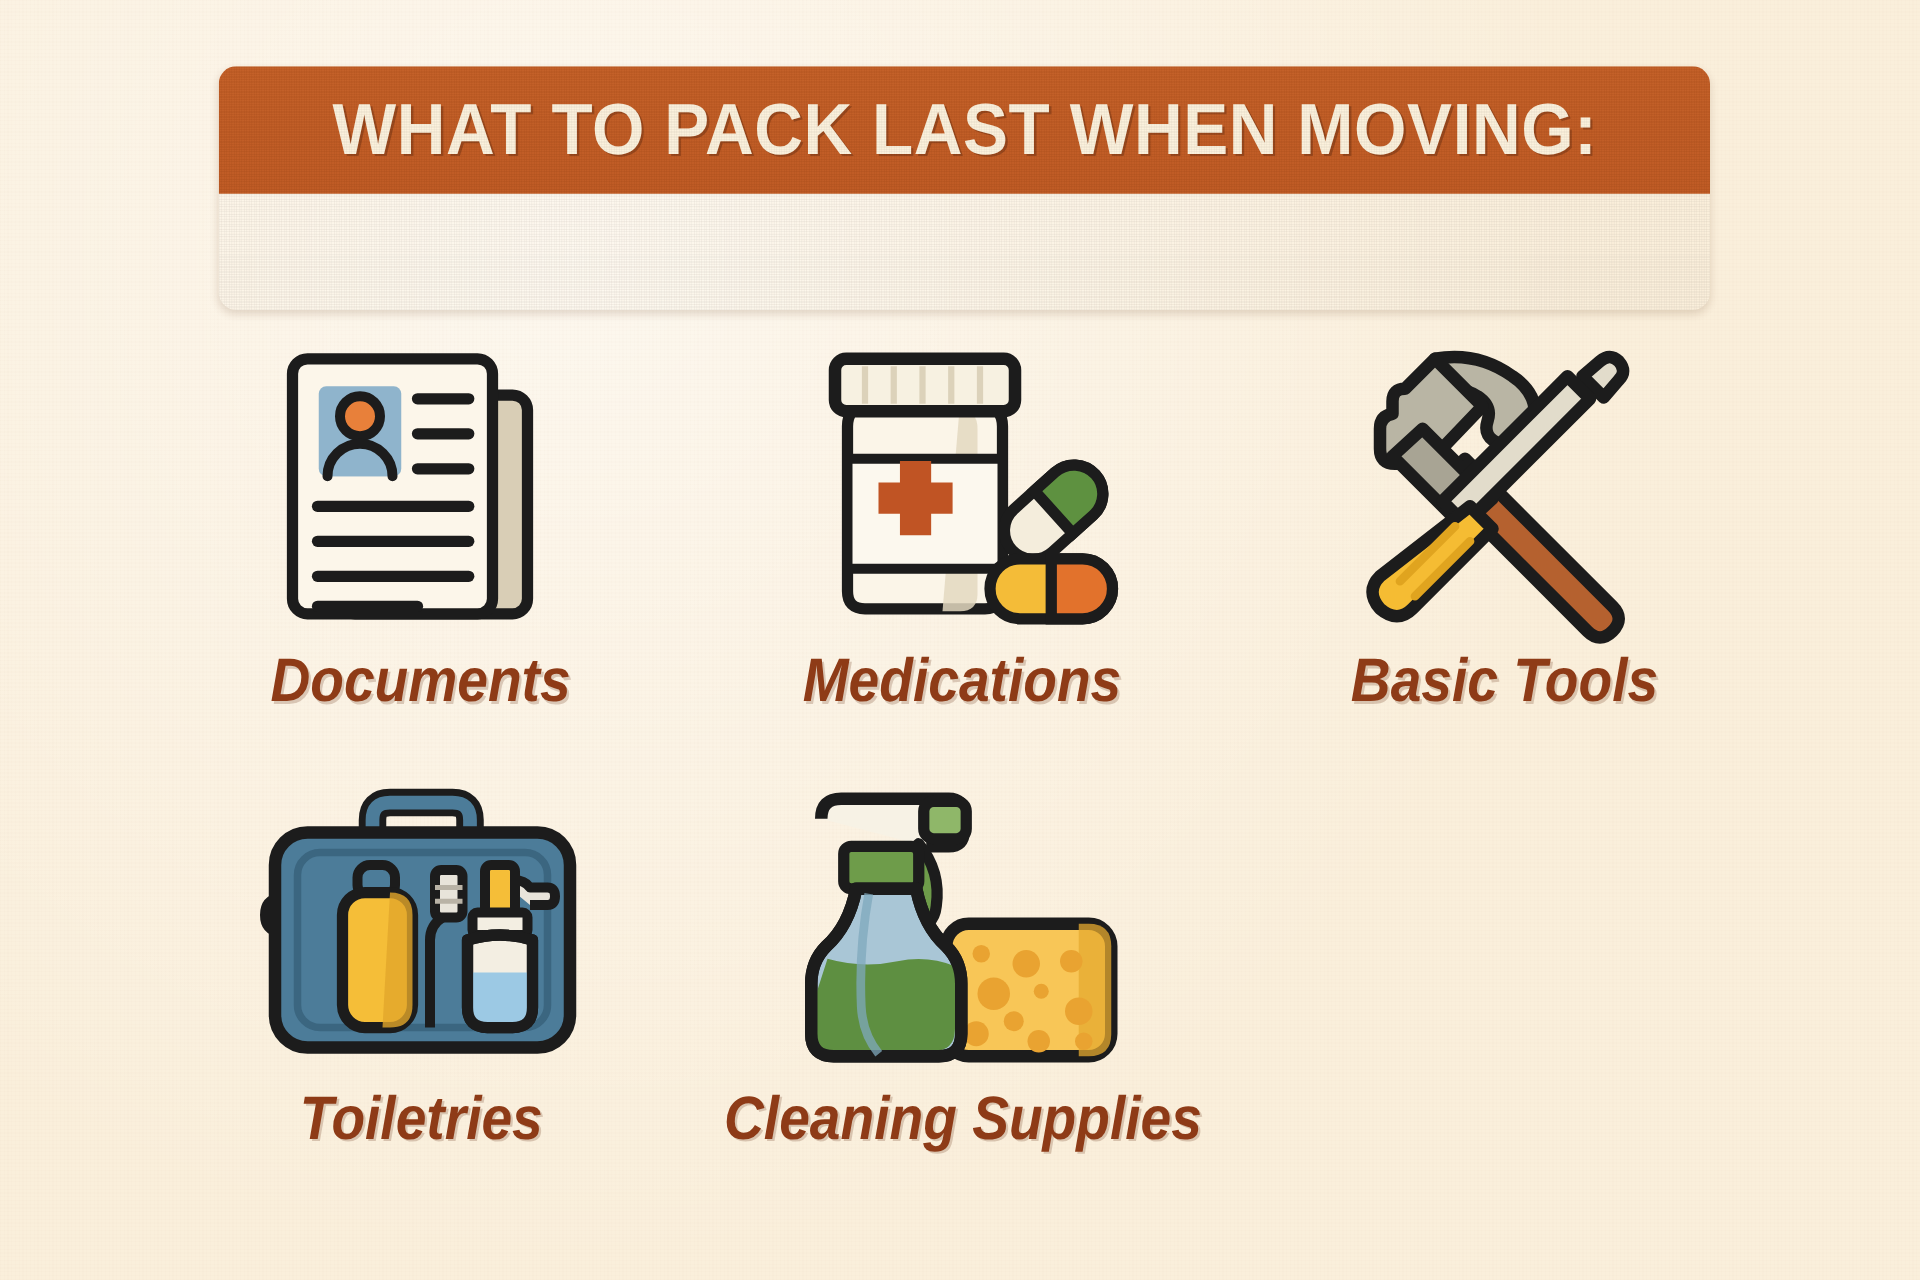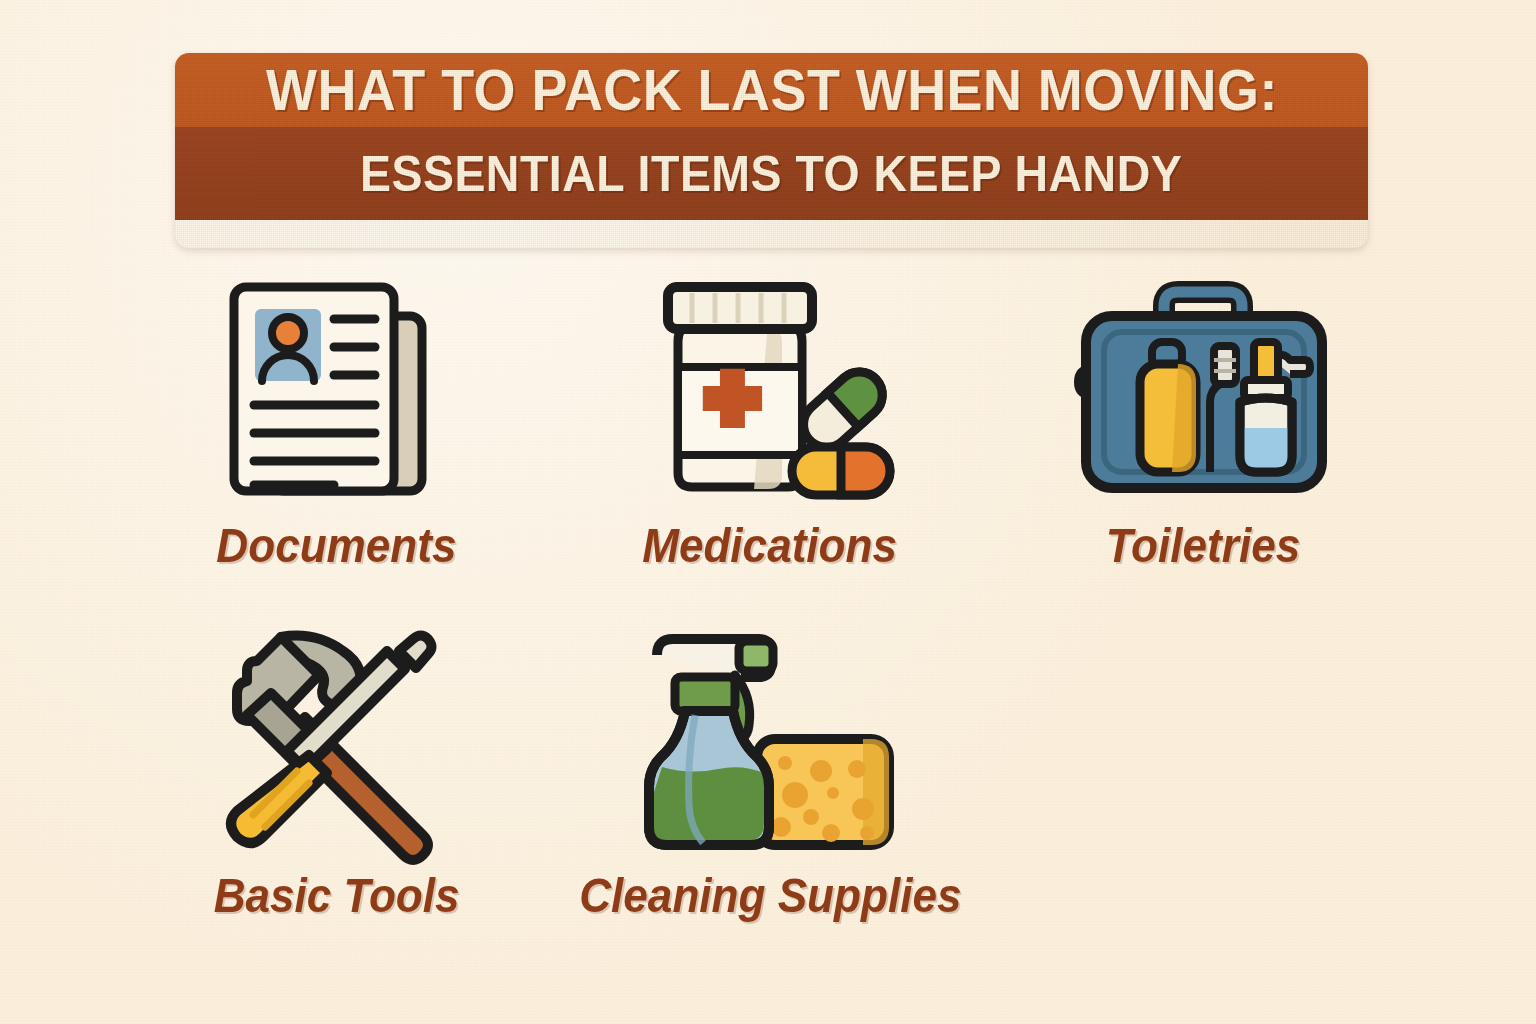--- a/index.html
+++ b/index.html
@@ -38,21 +38,21 @@
     position: absolute;
     left: 175px;
     top: 53px;
     width: 1193px;
     height: 195px;
     border-radius: 14px;
     overflow: hidden;
     box-shadow: 0 3px 7px rgba(90,45,15,0.16);
   }
   .banner-top {
-    height: 74px;
+    height: 102px;
     background: linear-gradient(180deg, #C45F26 0%, #BE5922 100%);
     display: flex;
     align-items: center;
     justify-content: center;
   }
   .banner-bottom {
     height: 93px;
     background: linear-gradient(180deg, #9A4520 0%, #90401D 100%);
     display: flex;
     align-items: center;
@@ -119,23 +119,20 @@
 </style>
 </head>
 <body>
 
 <div id="poster">
 
   <div class="banner">
     <div class="banner-top">
       <div class="title-line1">WHAT TO PACK LAST WHEN MOVING:</div>
     </div>
-    <div class="banner-bottom">
-      <div class="title-line2">ESSENTIAL ITEMS TO KEEP HANDY</div>
-    </div>
     <div class="banner-grain"></div>
   </div>
 
   <div class="grid">
 
     <div class="cell">
       <div class="icon-wrap">
         <svg width="250" height="240" viewBox="0 0 250 240">
           <g stroke="#1C1C1C" stroke-width="9" stroke-linejoin="round">
 
@@ -195,60 +192,20 @@
             <rect x="152" y="176" width="98" height="48" rx="24" fill="#F4BC38" stroke="#1C1C1C" stroke-width="9"></rect>
             <path d="M201 176 h25 a24 24 0 0 1 24 24 v0 a24 24 0 0 1 -24 24 h-25 z" fill="#E2722C" stroke="#1C1C1C" stroke-width="9"></path>
           </g>
         </svg>
       </div>
       <div class="cell-label">Medications</div>
     </div>
 
     <div class="cell">
       <div class="icon-wrap">
-        <svg width="270" height="230" viewBox="0 0 270 230">
-
-          <path d="M96 48 v-18 q0-14 14-14 h50 q14 0 14 14 v18" fill="none" stroke="#1C1C1C" stroke-width="22" stroke-linecap="round"></path>
-          <path d="M96 48 v-18 q0-14 14-14 h50 q14 0 14 14 v18" fill="none" stroke="#4C7C99" stroke-width="11" stroke-linecap="round"></path>
-
-          <path d="M22 92 q-12 2 -12 14 q0 12 12 14" fill="none" stroke="#1C1C1C" stroke-width="8"></path>
-
-          <rect x="18" y="40" width="236" height="172" rx="26" fill="#4C7C99" stroke="#1C1C1C" stroke-width="10"></rect>
-          <rect x="36" y="56" width="200" height="140" rx="18" fill="none" stroke="#3C6madeup" stroke-width="0"></rect>
-          <rect x="36" y="56" width="200" height="140" rx="18" fill="#4C7C99" stroke="#3B6680" stroke-width="6"></rect>
-
-          <g>
-            <rect x="84" y="66" width="30" height="26" rx="10" fill="#4C7C99" stroke="#1C1C1C" stroke-width="8"></rect>
-            <rect x="72" y="88" width="56" height="108" rx="18" fill="#F5BE38" stroke="#1C1C1C" stroke-width="9"></rect>
-            <path d="M110 88 h0 q18 0 18 18 v72 q0 18 -18 18 h-6 z" fill="#E2A62B" opacity="0.8"></path>
-          </g>
-
-          <g>
-            <rect x="146" y="70" width="22" height="38" rx="5" fill="#E8E4DA" stroke="#1C1C1C" stroke-width="8"></rect>
-            <line x1="146" y1="84" x2="168" y2="84" stroke="#B9B3A6" stroke-width="4"></line>
-            <line x1="146" y1="95" x2="168" y2="95" stroke="#B9B3A6" stroke-width="4"></line>
-          </g>
-
-          <path d="M142 196 v-70 q0-12 10-18" fill="none" stroke="#1C1C1C" stroke-width="8"></path>
-
-          <g>
-            <path d="M198 78 h10 q10 0 14 6 h14 q6 0 6 7 q0 7 -6 7 h-14" fill="#E8E4DA" stroke="#1C1C1C" stroke-width="8" stroke-linejoin="round"></path>
-            <rect x="186" y="66" width="24" height="44" rx="5" fill="#F5BE38" stroke="#1C1C1C" stroke-width="8"></rect>
-            <rect x="176" y="104" width="44" height="18" rx="4" fill="#F3EEE2" stroke="#1C1C1C" stroke-width="8"></rect>
-            <path d="M172 126 q26 -8 52 0 v54 q0 16 -16 16 h-20 q-16 0 -16 -16 z" fill="#F3EEE2" stroke="#1C1C1C" stroke-width="9" stroke-linejoin="round"></path>
-            <path d="M172 152 h52 v28 q0 16 -16 16 h-20 q-16 0 -16 -16 z" fill="#9CC9E4"></path>
-            <path d="M172 126 q26 -8 52 0 v54 q0 16 -16 16 h-20 q-16 0 -16 -16 z" fill="none" stroke="#1C1C1C" stroke-width="9" stroke-linejoin="round"></path>
-          </g>
-        </svg>
-      </div>
-      <div class="cell-label">Toiletries</div>
-    </div>
-
-    <div class="cell">
-      <div class="icon-wrap">
         <svg width="255" height="240" viewBox="0 0 255 240">
 
           <g>
             <path d="M96 96 L214 214 q10 10 0 20 q-10 10 -20 0 L76 116 z" fill="#B5612F" stroke="#1C1C1C" stroke-width="10" stroke-linejoin="round"></path>
 
             <path d="M72 16 q34 -6 62 14 q24 16 16 42 q-6 18 -26 12 q-14 -5 -10 -18 q4 -12 -8 -20 q-10 -7 -22 -3 z" fill="#B9B5A4" stroke="#1C1C1C" stroke-width="10" stroke-linejoin="round"></path>
             <path d="M72 16 L110 54 L66 100 L40 100 q-12 0 -12 -12 L28 72 q0 -10 10 -12 L38 50 q0 -10 10 -10 z" fill="#B9B5A4" stroke="#1C1C1C" stroke-width="10" stroke-linejoin="round"></path>
             <path d="M62 72 L118 128 L94 150 L38 94 z" fill="#A8A494" stroke="#1C1C1C" stroke-width="10" stroke-linejoin="round"></path>
           </g>
 
@@ -257,20 +214,60 @@
             <path d="M196 48 L96 148 l-18 -18 L178 30 z" fill="#E2DCCB" stroke="#1C1C1C" stroke-width="10" stroke-linejoin="round"></path>
             <path d="M100 134 L118 152 L54 216 q-12 12 -26 0 q-12 -14 0 -26 z" fill="#F5BC33" stroke="#1C1C1C" stroke-width="10" stroke-linejoin="round"></path>
             <g stroke="#E0A41F" stroke-width="7" stroke-linecap="round">
               <line x1="88" y1="150" x2="44" y2="194"></line>
               <line x1="100" y1="162" x2="56" y2="206"></line>
             </g>
           </g>
         </svg>
       </div>
       <div class="cell-label">Basic Tools</div>
+    </div>
+
+    <div class="cell">
+      <div class="icon-wrap">
+        <svg width="270" height="230" viewBox="0 0 270 230">
+
+          <path d="M96 48 v-18 q0-14 14-14 h50 q14 0 14 14 v18" fill="none" stroke="#1C1C1C" stroke-width="22" stroke-linecap="round"></path>
+          <path d="M96 48 v-18 q0-14 14-14 h50 q14 0 14 14 v18" fill="none" stroke="#4C7C99" stroke-width="11" stroke-linecap="round"></path>
+
+          <path d="M22 92 q-12 2 -12 14 q0 12 12 14" fill="none" stroke="#1C1C1C" stroke-width="8"></path>
+
+          <rect x="18" y="40" width="236" height="172" rx="26" fill="#4C7C99" stroke="#1C1C1C" stroke-width="10"></rect>
+          <rect x="36" y="56" width="200" height="140" rx="18" fill="none" stroke="#3C6madeup" stroke-width="0"></rect>
+          <rect x="36" y="56" width="200" height="140" rx="18" fill="#4C7C99" stroke="#3B6680" stroke-width="6"></rect>
+
+          <g>
+            <rect x="84" y="66" width="30" height="26" rx="10" fill="#4C7C99" stroke="#1C1C1C" stroke-width="8"></rect>
+            <rect x="72" y="88" width="56" height="108" rx="18" fill="#F5BE38" stroke="#1C1C1C" stroke-width="9"></rect>
+            <path d="M110 88 h0 q18 0 18 18 v72 q0 18 -18 18 h-6 z" fill="#E2A62B" opacity="0.8"></path>
+          </g>
+
+          <g>
+            <rect x="146" y="70" width="22" height="38" rx="5" fill="#E8E4DA" stroke="#1C1C1C" stroke-width="8"></rect>
+            <line x1="146" y1="84" x2="168" y2="84" stroke="#B9B3A6" stroke-width="4"></line>
+            <line x1="146" y1="95" x2="168" y2="95" stroke="#B9B3A6" stroke-width="4"></line>
+          </g>
+
+          <path d="M142 196 v-70 q0-12 10-18" fill="none" stroke="#1C1C1C" stroke-width="8"></path>
+
+          <g>
+            <path d="M198 78 h10 q10 0 14 6 h14 q6 0 6 7 q0 7 -6 7 h-14" fill="#E8E4DA" stroke="#1C1C1C" stroke-width="8" stroke-linejoin="round"></path>
+            <rect x="186" y="66" width="24" height="44" rx="5" fill="#F5BE38" stroke="#1C1C1C" stroke-width="8"></rect>
+            <rect x="176" y="104" width="44" height="18" rx="4" fill="#F3EEE2" stroke="#1C1C1C" stroke-width="8"></rect>
+            <path d="M172 126 q26 -8 52 0 v54 q0 16 -16 16 h-20 q-16 0 -16 -16 z" fill="#F3EEE2" stroke="#1C1C1C" stroke-width="9" stroke-linejoin="round"></path>
+            <path d="M172 152 h52 v28 q0 16 -16 16 h-20 q-16 0 -16 -16 z" fill="#9CC9E4"></path>
+            <path d="M172 126 q26 -8 52 0 v54 q0 16 -16 16 h-20 q-16 0 -16 -16 z" fill="none" stroke="#1C1C1C" stroke-width="9" stroke-linejoin="round"></path>
+          </g>
+        </svg>
+      </div>
+      <div class="cell-label">Toiletries</div>
     </div>
 
     <div class="cell">
       <div class="icon-wrap">
         <svg width="270" height="240" viewBox="0 0 270 240">
 
           <g>
             <rect x="122" y="118" width="132" height="106" rx="18" fill="#F8C657" stroke="#1C1C1C" stroke-width="10"></rect>
             <path d="M228 118 h8 q18 0 18 18 v70 q0 18 -18 18 h-8 z" fill="#E5A92F" opacity="0.75"></path>
             <g fill="#E9A331">

